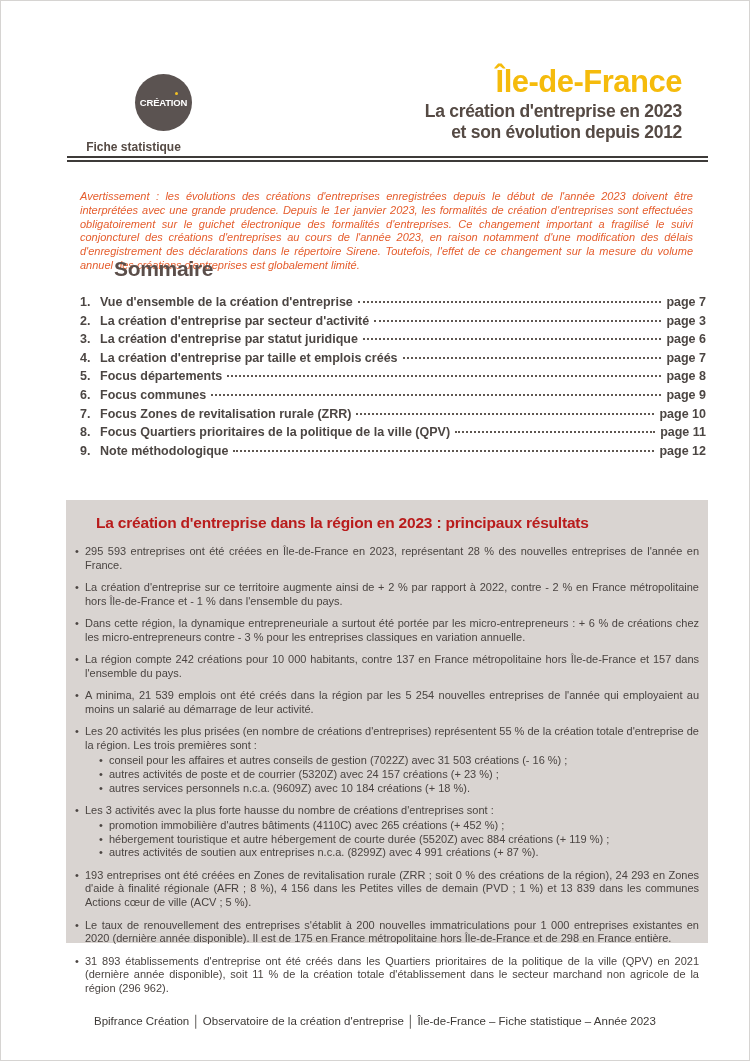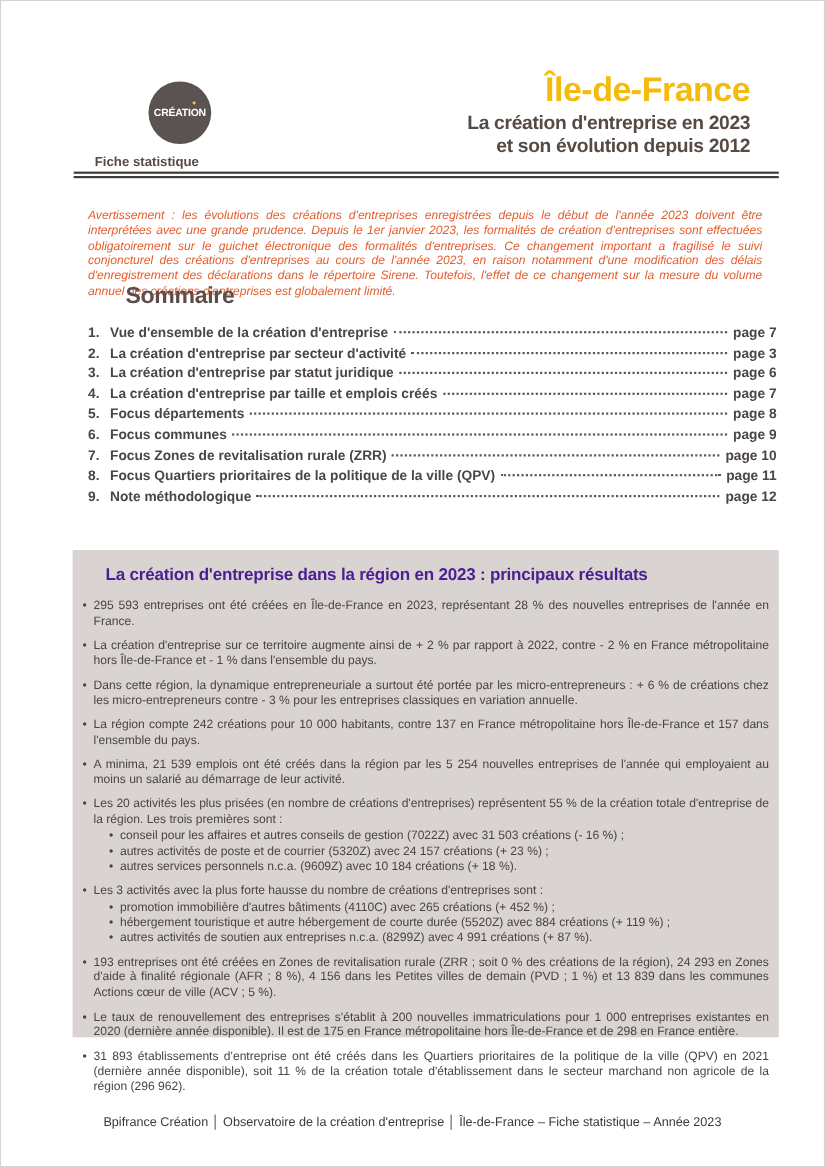--- a/index.html
+++ b/index.html
@@ -97,21 +97,21 @@
 
   
   .results-box {
     position: absolute; top: 500px; left: 66px; width: 642px; height: 443px;
     background: #d9d4d1;
     box-sizing: border-box;
     padding: 12px 9px 12px 9px;
   }
   .results-title {
     margin: 2px 0 13px 21px;
-    font-size: 15.5px; font-weight: bold; color: #4c1d95; letter-spacing: -0.2px;
+    font-size: 15.5px; font-weight: bold; color: #b91c1c; letter-spacing: -0.2px;
   }
   .bullet {
     position: relative;
     margin: 0 0 8.5px 0; padding-left: 10px;
     font-size: 11px; line-height: 13.8px; color: #4a4441;
     text-align: justify;
   }
   .bullet::before { content: "\2022"; position: absolute; left: 0; top: 0; }
   .sub-bullets { margin: 0 0 8.5px 0; padding: 0; list-style: none; }
   .sub-bullets .bullet { margin: 0 0 0 24px; }

